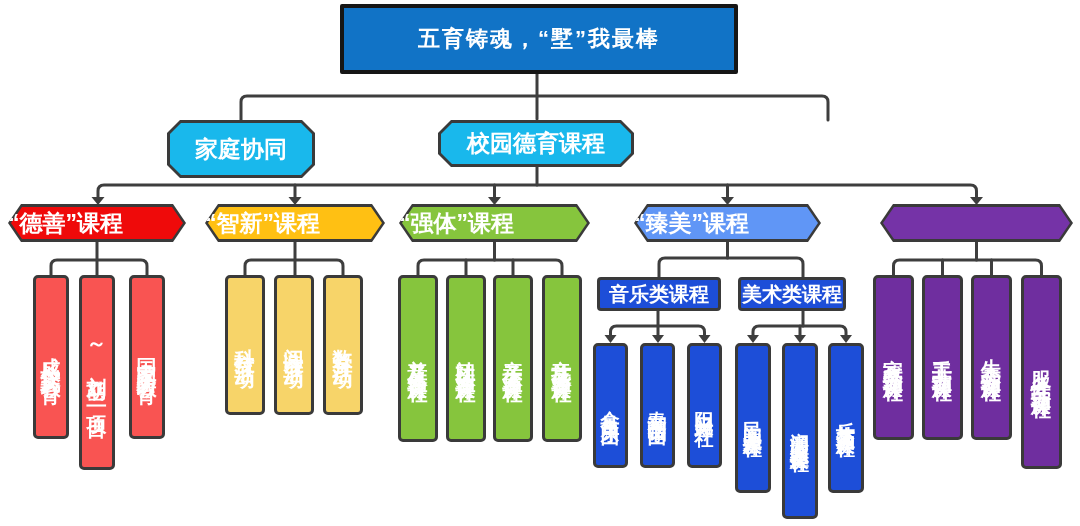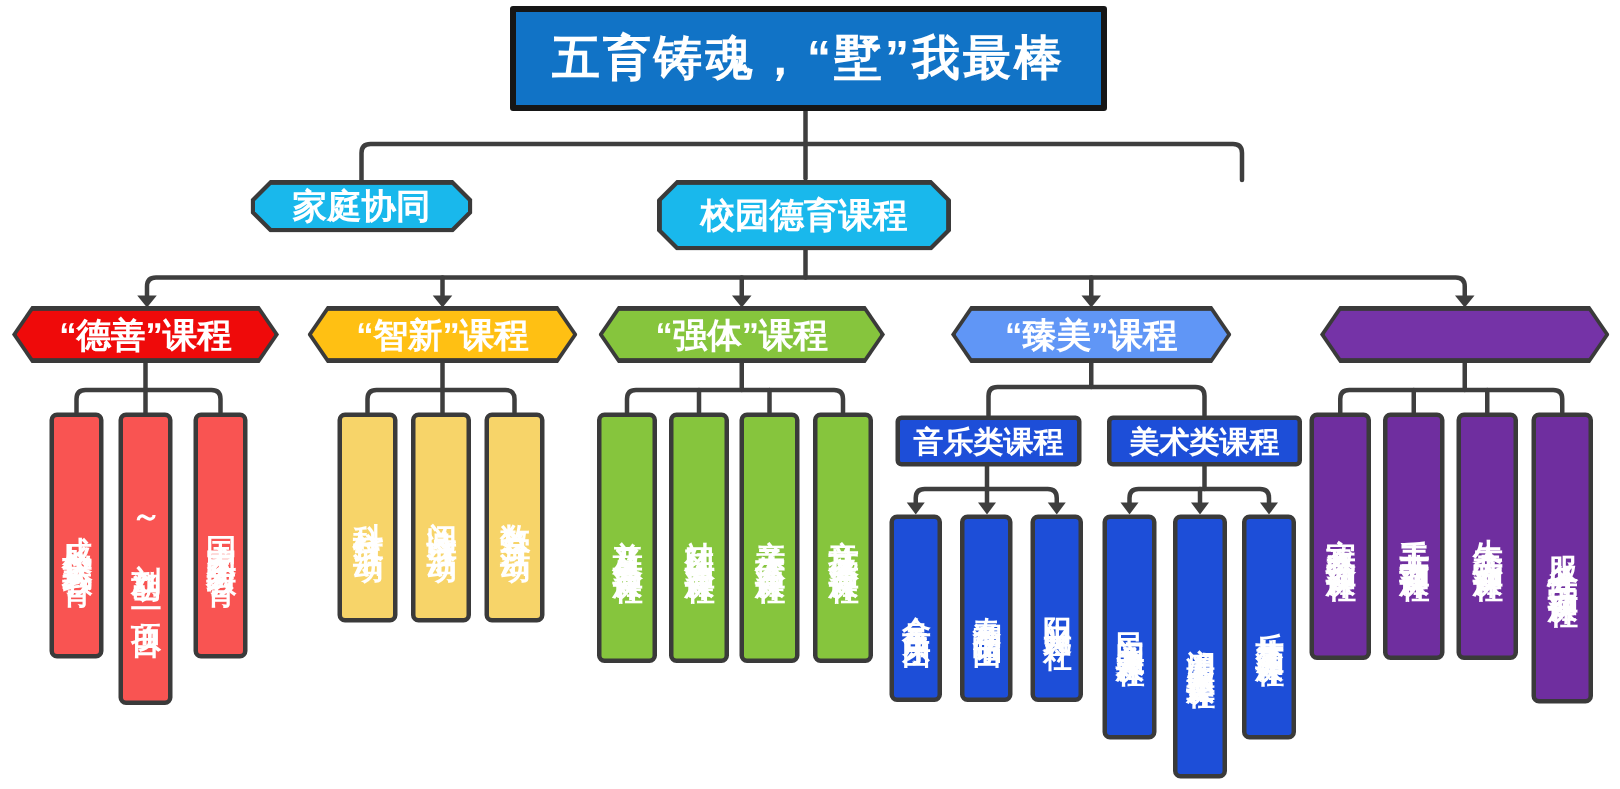--- a/index.html
+++ b/index.html
@@ -7,38 +7,38 @@
     position:relative;width:1080px;height:526px;background:#fff;overflow:hidden;
     font-family:"Liberation Sans","DejaVu Sans",sans-serif;
   }
   .connectors{position:absolute;left:0;top:0;z-index:0;}
 
   
   .title-box{
     position:absolute;box-sizing:border-box;z-index:2;
     border:4px solid #161616;background:#1173C6;border-radius:2px;
     display:flex;align-items:center;justify-content:center;
-    color:#fff;font-weight:bold;font-size:32px;letter-spacing:2px;white-space:nowrap;
+    color:#fff;font-weight:bold;font-size:22px;letter-spacing:2px;white-space:nowrap;
   }
 
   
   .node-oct{
     position:absolute;z-index:2;background:#3A3A3A;
     display:flex;align-items:center;justify-content:center;
     clip-path:polygon(13px 0,calc(100% - 13px) 0,100% 13px,100% calc(100% - 13px),calc(100% - 13px) 100%,13px 100%,0 calc(100% - 13px),0 13px);
   }
   .oct-fill{
     position:absolute;inset:3px;
     clip-path:polygon(11px 0,calc(100% - 11px) 0,100% 11px,100% calc(100% - 11px),calc(100% - 11px) 100%,11px 100%,0 calc(100% - 11px),0 11px);
   }
 
   
   .node-hex{
     position:absolute;z-index:2;background:#3A3A3A;
-    display:flex;align-items:center;justify-content:center;
+    display:flex;align-items:center;justify-content:flex-start;
     clip-path:polygon(13px 0,calc(100% - 13px) 0,100% 50%,calc(100% - 13px) 100%,13px 100%,0 50%);
   }
   .hex-fill{
     position:absolute;inset:3px;
     clip-path:polygon(11px 0,calc(100% - 11px) 0,100% 50%,calc(100% - 11px) 100%,11px 100%,0 50%);
   }
 
   .node-label{
     position:relative;z-index:1;color:#fff;font-weight:bold;font-size:23px;white-space:nowrap;
   }
@@ -128,21 +128,21 @@
       <path d="M 747 335 H 759 L 753 343 Z"></path>
       <path d="M 794 335 H 806 L 800 343 Z"></path>
       <path d="M 840 335 H 852 L 846 343 Z"></path>
     </g>
   </svg>
 
   <div class="title-box" style="left:340px;top:4px;width:398px;height:70px">
     <span>五育铸魂，“墅”我最棒</span>
   </div>
 
-  <div class="node-oct" style="left:167px;top:120px;width:148px;height:35px">
+  <div class="node-oct" style="left:167px;top:120px;width:148px;height:58px">
     <div class="oct-fill c-cyan"></div>
     <span class="node-label">家庭协同</span>
   </div>
   <div class="node-oct" style="left:438px;top:120px;width:196px;height:47px">
     <div class="oct-fill c-cyan"></div>
     <span class="node-label">校园德育课程</span>
   </div>
 
   <div class="node-hex" style="left:8px;top:204px;width:178px;height:38px">
     <div class="hex-fill c-red"></div>
@@ -193,21 +193,21 @@
   <div class="leaf bg-green" style="left:493px;top:275px;width:40px;height:167px">
     <span>亲子体育课程</span>
   </div>
   <div class="leaf bg-green" style="left:542px;top:275px;width:40px;height:167px">
     <span>竞技体育课程</span>
   </div>
 
   <div class="subheader bg-bluel" style="left:597px;top:277px;width:124px;height:34px">
     <span>音乐类课程</span>
   </div>
-  <div class="subheader bg-bluel" style="left:738px;top:277px;width:130px;height:34px">
+  <div class="subheader bg-bluel" style="left:738px;top:277px;width:108px;height:34px">
     <span>美术类课程</span>
   </div>
 
   <div class="leaf small bg-bluel" style="left:593px;top:343px;width:35px;height:125px">
     <span>金号角乐团</span>
   </div>
   <div class="leaf small bg-bluel" style="left:640px;top:343px;width:35px;height:125px">
     <span>春潮合唱团</span>
   </div>
   <div class="leaf small bg-bluel" style="left:687px;top:343px;width:35px;height:125px">

